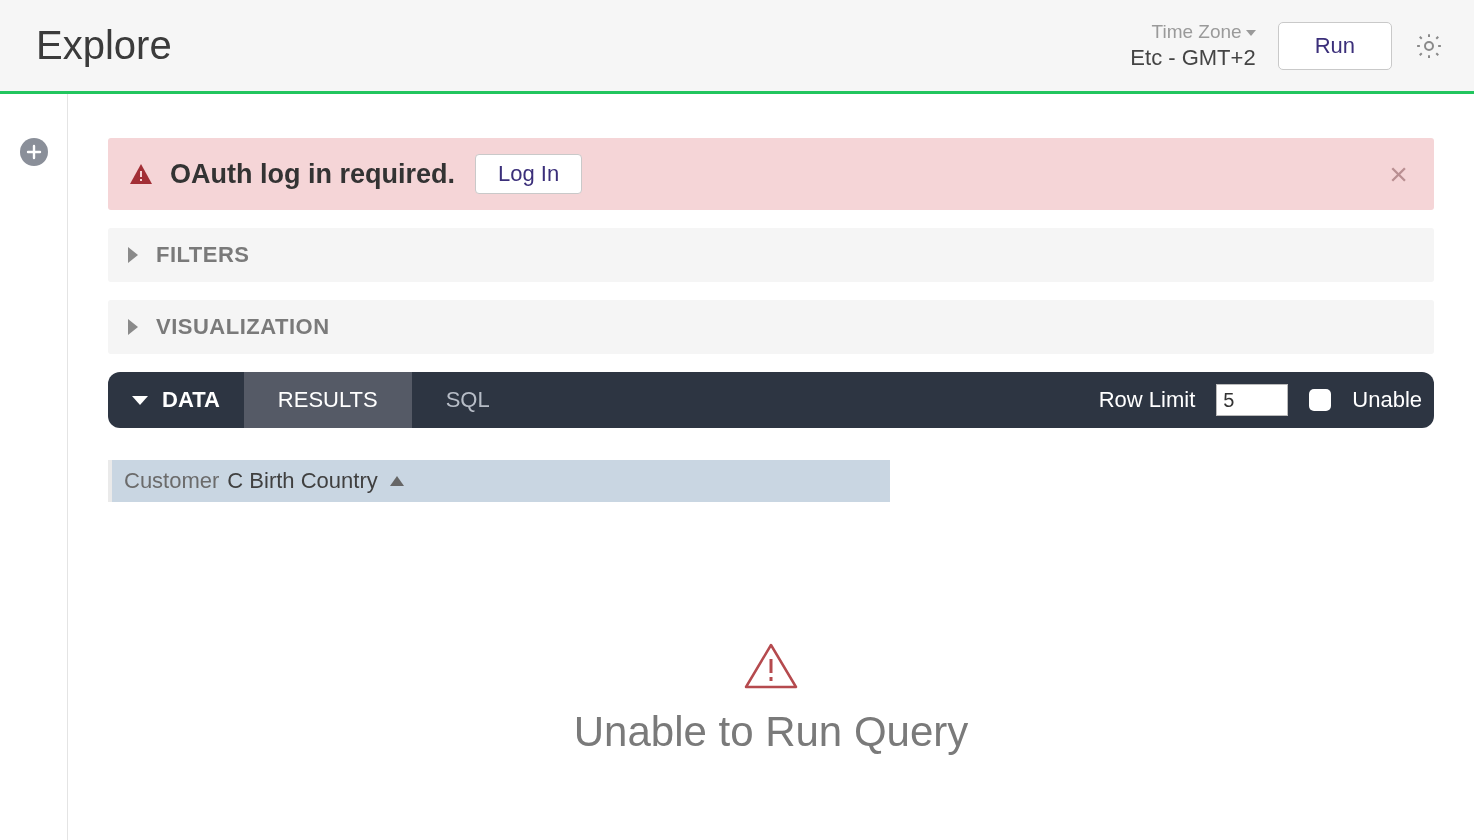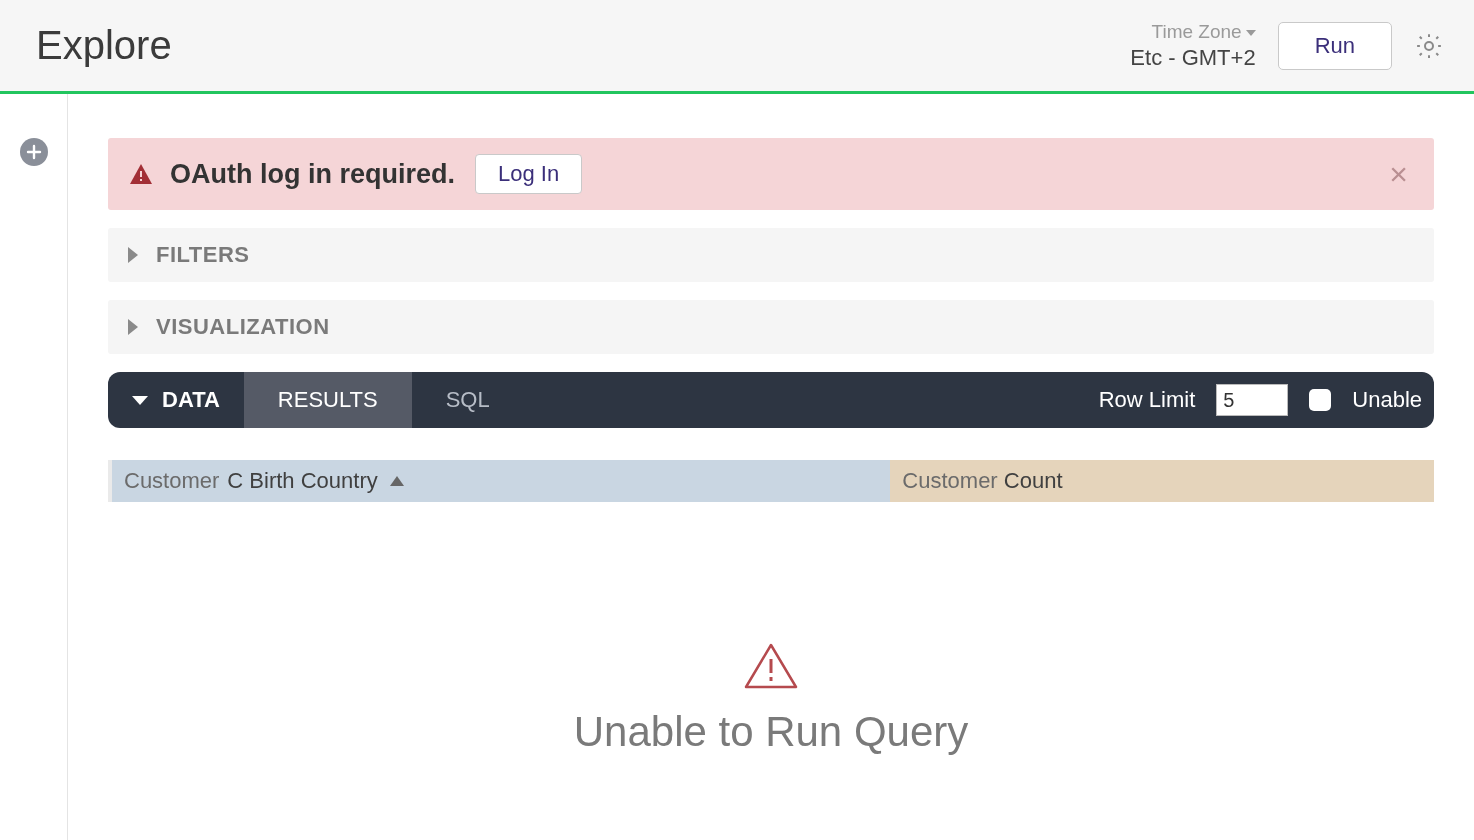--- a/index.html
+++ b/index.html
@@ -325,25 +325,20 @@
         <span>Unable</span>
       </div>
     </div>
 
     <div class="col-headers">
       <div class="col-h col-left">
         <span class="dim-prefix">Customer</span>
         <span class="dim-name">C Birth Country</span>
         <span class="sort-arrow"></span>
       </div>
-      <div class="col-h col-right">
-        <span class="dim-prefix">Customer</span>
-        <span> </span>
-        <span class="dim-name">Count</span>
-      </div>
     </div>
 
     <div class="error-area">
       <svg class="big-tri" width="56" height="48" viewBox="0 0 56 48">
         <path d="M28 3 L53 45 L3 45 Z" fill="none" stroke="#b54a4e" stroke-width="2.5" stroke-linejoin="round"></path>
         <rect x="26.5" y="17" width="3" height="14" fill="#b54a4e"></rect>
         <rect x="26.5" y="35" width="3" height="4" fill="#b54a4e"></rect>
       </svg>
       <div class="error-text">Unable to Run Query</div>
     </div>

